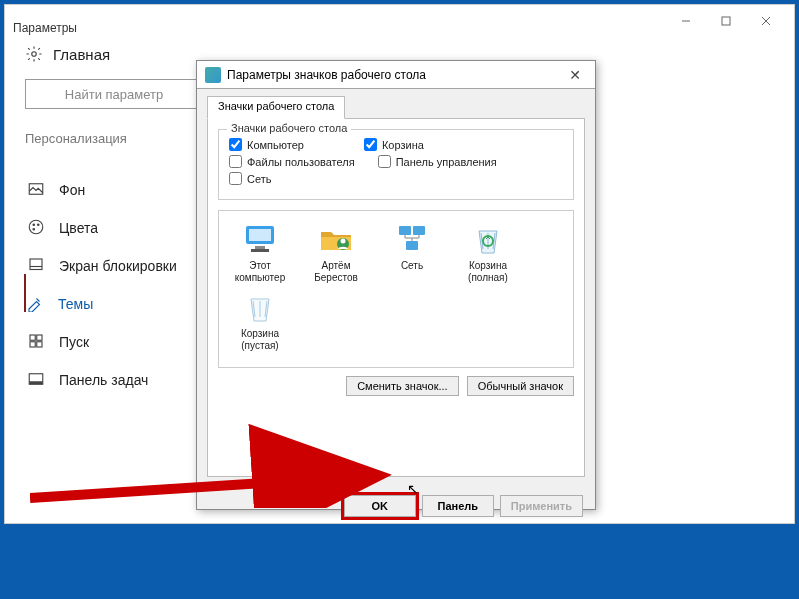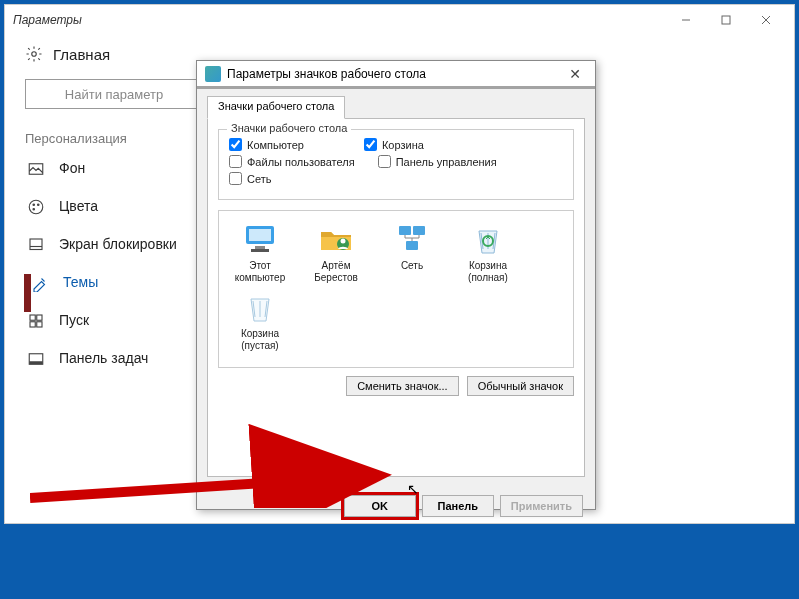--- a/index.html
+++ b/index.html
@@ -3,43 +3,43 @@
 <meta charset="utf-8">
 <style>
 * { box-sizing: border-box; margin: 0; padding: 0; font-family: "Segoe UI", Tahoma, sans-serif; }
 body { background: #0b5cad; width: 799px; height: 599px; overflow: hidden; position: relative; }
 
 .settings-window {
   position: absolute; left: 4px; top: 4px; width: 791px; height: 520px;
   background: #fff; border: 1px solid #ccc;
 }
 .settings-titlebar {
-  height: 30px; display: flex; align-items: center; padding: 0 8px;
-  font-size: 12px; color: #333; font-style: italic;
+  height: 30px; display: flex; align-items: flex-end; padding: 0 8px;
+  font-size: 12px; color: #333;
 }
 .win-controls { margin-left: auto; display: flex; gap: 0; }
 .win-btn { width: 40px; height: 28px; display: flex; align-items: center; justify-content: center; color: #666; font-size: 12px; }
 .win-btn svg { stroke: #666; }
 
 .settings-body { padding: 10px 20px; }
 .home-row { display: flex; align-items: center; gap: 10px; font-size: 15px; color: #222; margin-bottom: 16px; }
 .gear { width: 18px; height: 18px; }
 .search-box { width: 178px; height: 30px; border: 1px solid #999; padding: 0 8px; font-size: 13px; display: flex; align-items: center; justify-content: center; color: #888; margin-bottom: 22px; }
 .section-label { font-size: 13px; color: #777; margin-bottom: 14px; }
-.nav-item { display: flex; align-items: flex-start; gap: 14px; height: 38px; font-size: 14px; color: #222; padding-left: 2px; }
-.nav-item.active { color: #0b5cad; border-left: 7px solid #7f1d1d; padding-left: 0; margin-left: -1px; }
+.nav-item { display: flex; align-items: flex-end; gap: 14px; height: 38px; font-size: 14px; color: #222; padding-left: 2px; }
+.nav-item.active { color: #0b5cad; border-left: 2px solid #7f1d1d; padding-left: 0; margin-left: -1px; }
 .nav-icon { width: 18px; height: 18px; display: inline-flex; align-items: center; justify-content: center; }
 
 .bg-title { position: absolute; left: 436px; top: 186px; font-size: 24px; color: #222; }
 
 .dialog {
   position: absolute; left: 196px; top: 60px; width: 400px; height: 450px;
   background: #f0f0f0; border: 1px solid #888; box-shadow: 2px 2px 8px rgba(0,0,0,.3);
 }
-.dialog-titlebar { height: 28px; background: #fff; display: flex; align-items: center; padding: 0 8px; font-size: 12px; border-bottom: 3px solid #a3a3a3; }
+.dialog-titlebar { height: 28px; background: #fff; display: flex; align-items: center; padding: 0 8px; font-size: 12px; border-bottom: 1px solid #a3a3a3; }
 .dialog-titlebar .icon { width: 16px; height: 16px; background: linear-gradient(135deg,#4aa,#39c); margin-right: 6px; border-radius: 2px; }
 .dialog-close { margin-left: auto; font-size: 14px; color: #444; padding: 0 6px; }
 .dialog-body { padding: 6px 10px 10px 10px; }
 .tab-strip { height: 24px; display: flex; border-bottom: 1px solid #bbb; }
 .tab { background: #fff; border: 1px solid #bbb; border-bottom: 1px solid #fff; padding: 3px 10px; font-size: 11px; position: relative; top: 1px; }
 .tab-content { background: #fff; border: 1px solid #bbb; border-top: none; padding: 10px 10px 8px 10px; height: 358px; }
 
 .groupbox { border: 1px solid #ccc; padding: 8px 10px 10px 10px; margin-bottom: 10px; font-size: 11px; position: relative; }
 .groupbox .legend { position: absolute; top: -8px; left: 8px; background: #fff; padding: 0 4px; font-size: 11px; color: #333; }
 .check-row { display: flex; gap: 60px; margin-bottom: 4px; }

